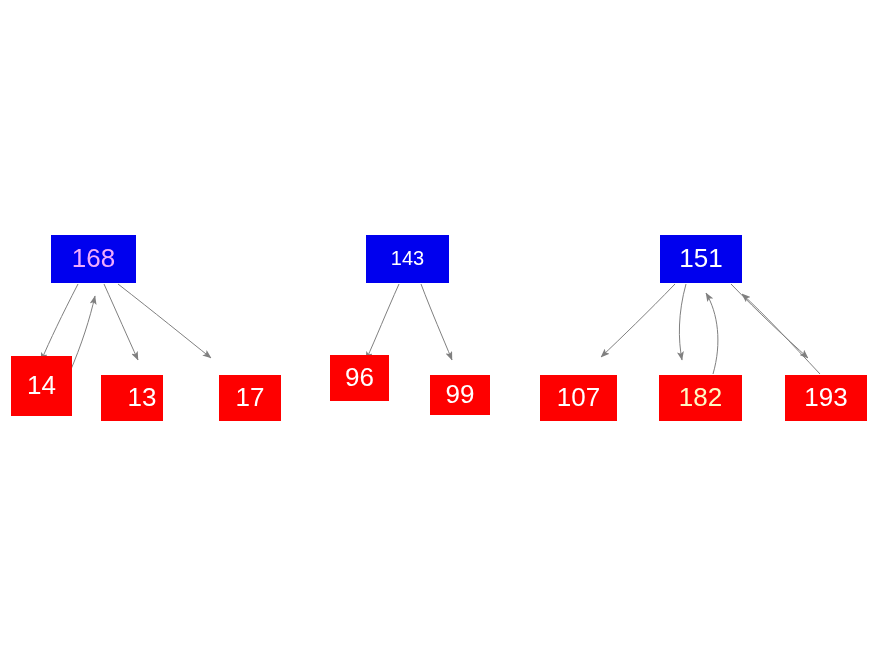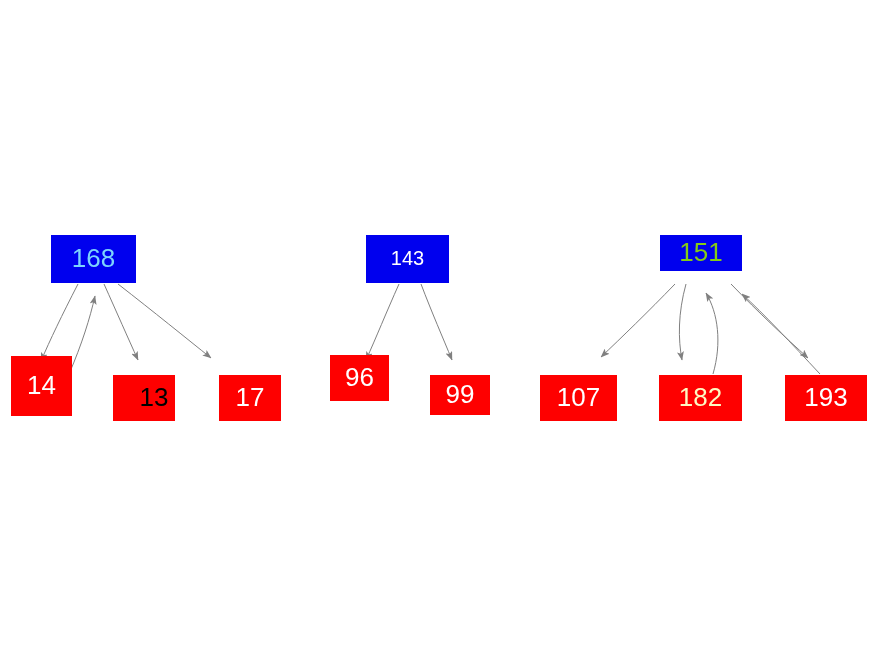--- a/index.html
+++ b/index.html
@@ -60,42 +60,42 @@
         <path d="M 421,284 C 432,313 443,338 452,360" fill="none" stroke="#808080" stroke-width="1" marker-end="url(#arrowhead)"></path>
         <path d="M 675,284 C 648,312 621,338 601,357" fill="none" stroke="#808080" stroke-width="1" marker-end="url(#arrowhead)"></path>
         <path d="M 686,284 C 678,313 678,339 682,360" fill="none" stroke="#808080" stroke-width="1" marker-end="url(#arrowhead)"></path>
         <path d="M 713,374 C 722,343 718,313 706,293" fill="none" stroke="#808080" stroke-width="1" marker-end="url(#arrowhead)"></path>
         <path d="M 731,284 C 759,313 786,338 808,358" fill="none" stroke="#808080" stroke-width="1" marker-end="url(#arrowhead)"></path>
         <path d="M 820,374 C 792,344 763,313 742,294" fill="none" stroke="#808080" stroke-width="1" marker-end="url(#arrowhead)"></path>
       </g>
   </svg>
 
   <div id="nodes-group">
-      <div class="node" style="left: 51px; top: 235px; width: 85px; height: 48px; background: rgb(0, 0, 238); color: #7dd3fc; font-size: 26px;">
+      <div class="node" style="left: 51px; top: 235px; width: 85px; height: 48px; background: rgb(0, 0, 238); color: #f0abfc; font-size: 26px;">
         <span class="node-label">168</span>
       </div>
       <div class="node" style="left: 11px; top: 356px; width: 61px; height: 60px; background: rgb(254, 0, 0); color: rgb(255, 255, 255); font-size: 26px;">
         <span class="node-label">14</span>
       </div>
-      <div class="node" style="left: 113px; top: 375px; width: 62px; height: 46px; background: rgb(254, 0, 0); color: #000000; font-size: 26px; padding-left: 20px;">
+      <div class="node" style="left: 101px; top: 375px; width: 62px; height: 46px; background: rgb(254, 0, 0); color: #ffffff; font-size: 26px; padding-left: 20px;">
         <span class="node-label">13</span>
       </div>
       <div class="node" style="left: 219px; top: 375px; width: 62px; height: 46px; background: rgb(254, 0, 0); color: rgb(255, 255, 255); font-size: 26px; align-items: center;">
         <span class="node-label">17</span>
       </div>
       <div class="node" style="left: 366px; top: 235px; width: 83px; height: 48px; background: rgb(0, 0, 238); color: rgb(255, 255, 255); font-size: 20px;">
         <span class="node-label">143</span>
       </div>
       <div class="node" style="left: 330px; top: 355px; width: 59px; height: 46px; background: rgb(254, 0, 0); color: rgb(255, 255, 255); font-size: 26px;">
         <span class="node-label">96</span>
       </div>
       <div class="node" style="left: 430px; top: 375px; width: 60px; height: 40px; background: rgb(254, 0, 0); color: rgb(255, 255, 255); font-size: 26px;">
         <span class="node-label">99</span>
       </div>
-      <div class="node" style="left: 660px; top: 235px; width: 82px; height: 36px; background: rgb(0, 0, 238); color: #84cc16; font-size: 26px;">
+      <div class="node" style="left: 660px; top: 235px; width: 82px; height: 48px; background: rgb(0, 0, 238); color: #ffffff; font-size: 26px;">
         <span class="node-label">151</span>
       </div>
       <div class="node" style="left: 540px; top: 375px; width: 77px; height: 46px; background: rgb(254, 0, 0); color: rgb(255, 255, 255); font-size: 26px;">
         <span class="node-label">107</span>
       </div>
       <div class="node" style="left: 659px; top: 375px; width: 83px; height: 46px; background: rgb(254, 0, 0); color: #fef9c3; font-size: 26px;">
         <span class="node-label">182</span>
       </div>
       <div class="node" style="left: 785px; top: 375px; width: 82px; height: 46px; background: rgb(254, 0, 0); color: rgb(255, 255, 255); font-size: 26px;">
         <span class="node-label">193</span>

